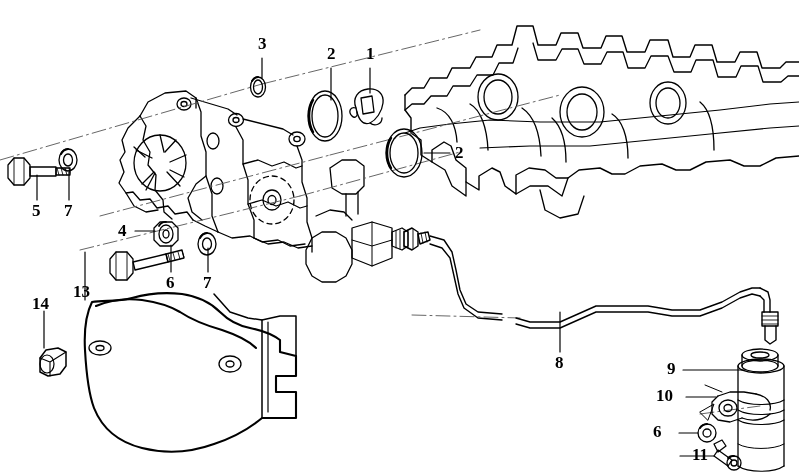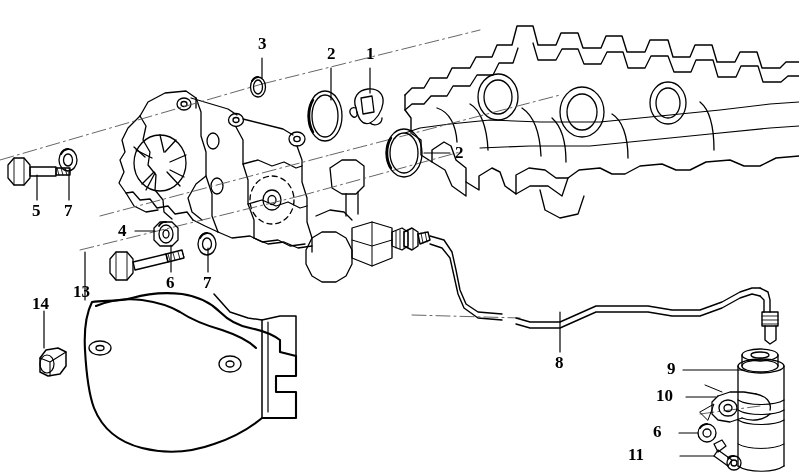--- a/index.html
+++ b/index.html
@@ -328,15 +328,15 @@
   <div class="callout-label" style="left:64px;  top:202px;">7</div>
   <div class="callout-label" style="left:118px; top:222px;">4</div>
   <div class="callout-label" style="left:166px; top:274px;">6</div>
   <div class="callout-label" style="left:203px; top:274px;">7</div>
   <div class="callout-label" style="left:73px;  top:236px;margin-top:47px;">13</div>
   <div class="callout-label" style="left:32px;  top:295px;">14</div>
   <div class="callout-label" style="left:555px; top:354px;">8</div>
   <div class="callout-label" style="left:667px; top:360px;">9</div>
   <div class="callout-label" style="left:656px; top:387px;">10</div>
   <div class="callout-label" style="left:653px; top:423px;">6</div>
-  <div class="callout-label" style="left:628px; top:446px;">11</div>
+  <div class="callout-label" style="left:692px; top:446px;">11</div>
 
 </div>
 
 </body></html>

